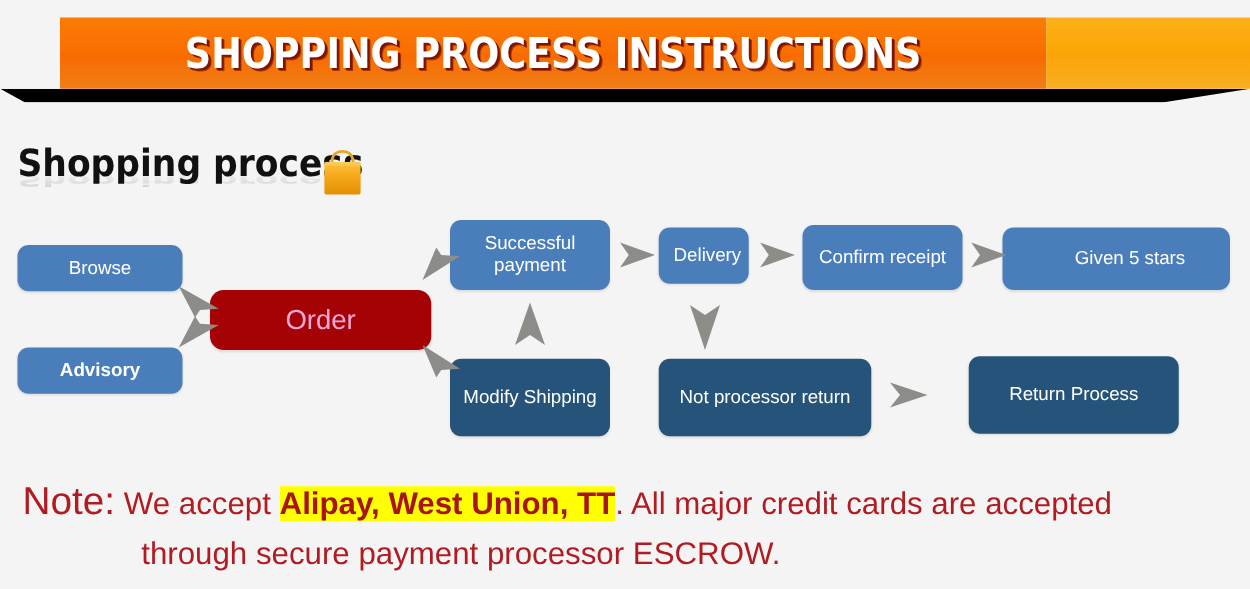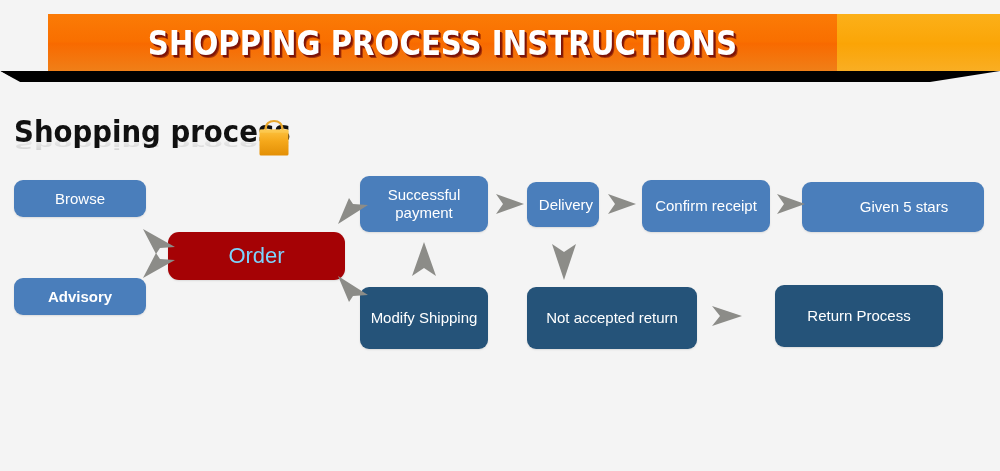--- a/index.html
+++ b/index.html
@@ -78,21 +78,21 @@
     line-height:1.18;
     border-radius:9px;
     box-sizing:border-box;
     padding:2px 6px;
     box-shadow:0 1px 2px rgba(0,0,0,0.10);
   }
   .node.light{background:#4a7ebb;}
   .node.dark{background:#255379;}
   .node.order{
     background:#a50205;
-    color:#7dd3fc;
+    color:#f9a8d4;
     font-size:22px;
     border-radius:11px;
   }
 
   
   .arrow{position:absolute;}
   .arrow svg{display:block;overflow:visible;}
 
   
   .note{
@@ -133,21 +133,21 @@
           <stop offset="45%" stop-color="#f5a81a"></stop>
           <stop offset="100%" stop-color="#e38f05"></stop>
         </linearGradient>
       </defs>
       <path d="M13.5 14 C13.5 7.5, 17.5 5, 22 5 C26.5 5, 30.5 7.5, 30.5 14" fill="none" stroke="#e8a72c" stroke-width="2.2" stroke-linecap="round"></path>
       <rect x="7.5" y="13.5" width="29" height="26" rx="1.5" fill="url(#bagGrad)"></rect>
       <rect x="7.5" y="13.5" width="29" height="3.2" fill="#fccf60" opacity="0.55"></rect>
     </svg>
   </div>
 
-  <div class="node light" style="left:14px;top:180px;width:132px;height:37px;">
+  <div class="node light" style="left:14px;top:196px;width:132px;height:37px;">
     <span>Browse</span>
   </div>
 
   <div class="node light" style="left:14px;top:278px;width:132px;height:37px;font-weight:bold;">
     <span>Advisory</span>
   </div>
 
   <div class="node order" style="left:168px;top:232px;width:177px;height:48px;">
     <span>Order</span>
   </div>
@@ -166,21 +166,21 @@
 
   <div class="node light" style="left:802px;top:182px;width:182px;height:50px;padding-left:28px;">
     <span>Given 5 stars</span>
   </div>
 
   <div class="node dark" style="left:360px;top:287px;width:128px;height:62px;">
     <span>Modify Shipping</span>
   </div>
 
   <div class="node dark" style="left:527px;top:287px;width:170px;height:62px;">
-    <span>Not accepted return</span>
+    <span>Not processor return</span>
   </div>
 
   <div class="node dark" style="left:775px;top:285px;width:168px;height:62px;">
     <span>Return Process</span>
   </div>
 
   <div class="arrow" style="left:142px;top:225px;">
     <svg width="36" height="32" viewBox="0 0 36 32">
       <path d="M1 4 L33 22 L18 23 L14 29 Z" fill="#8c8c88"></path>
     </svg>
@@ -233,14 +233,19 @@
       <path d="M2 4 L30 14 L2 24 L9 14 Z" fill="#8c8c88"></path>
     </svg>
   </div>
 
   <div class="arrow" style="left:710px;top:302px;">
     <svg width="34" height="28" viewBox="0 0 34 28">
       <path d="M2 4 L32 14 L2 24 L10 14 Z" fill="#8c8c88"></path>
     </svg>
   </div>
 
+  <div class="note">
+    <span class="big">Note:</span>
+    <span>We accept </span><span class="hl">Alipay, West Union, TT</span><span>. All major credit cards are accepted</span>
+    <span class="l2">through secure payment processor ESCROW.</span>
+  </div>
 
 </div>
 
 </body></html>

